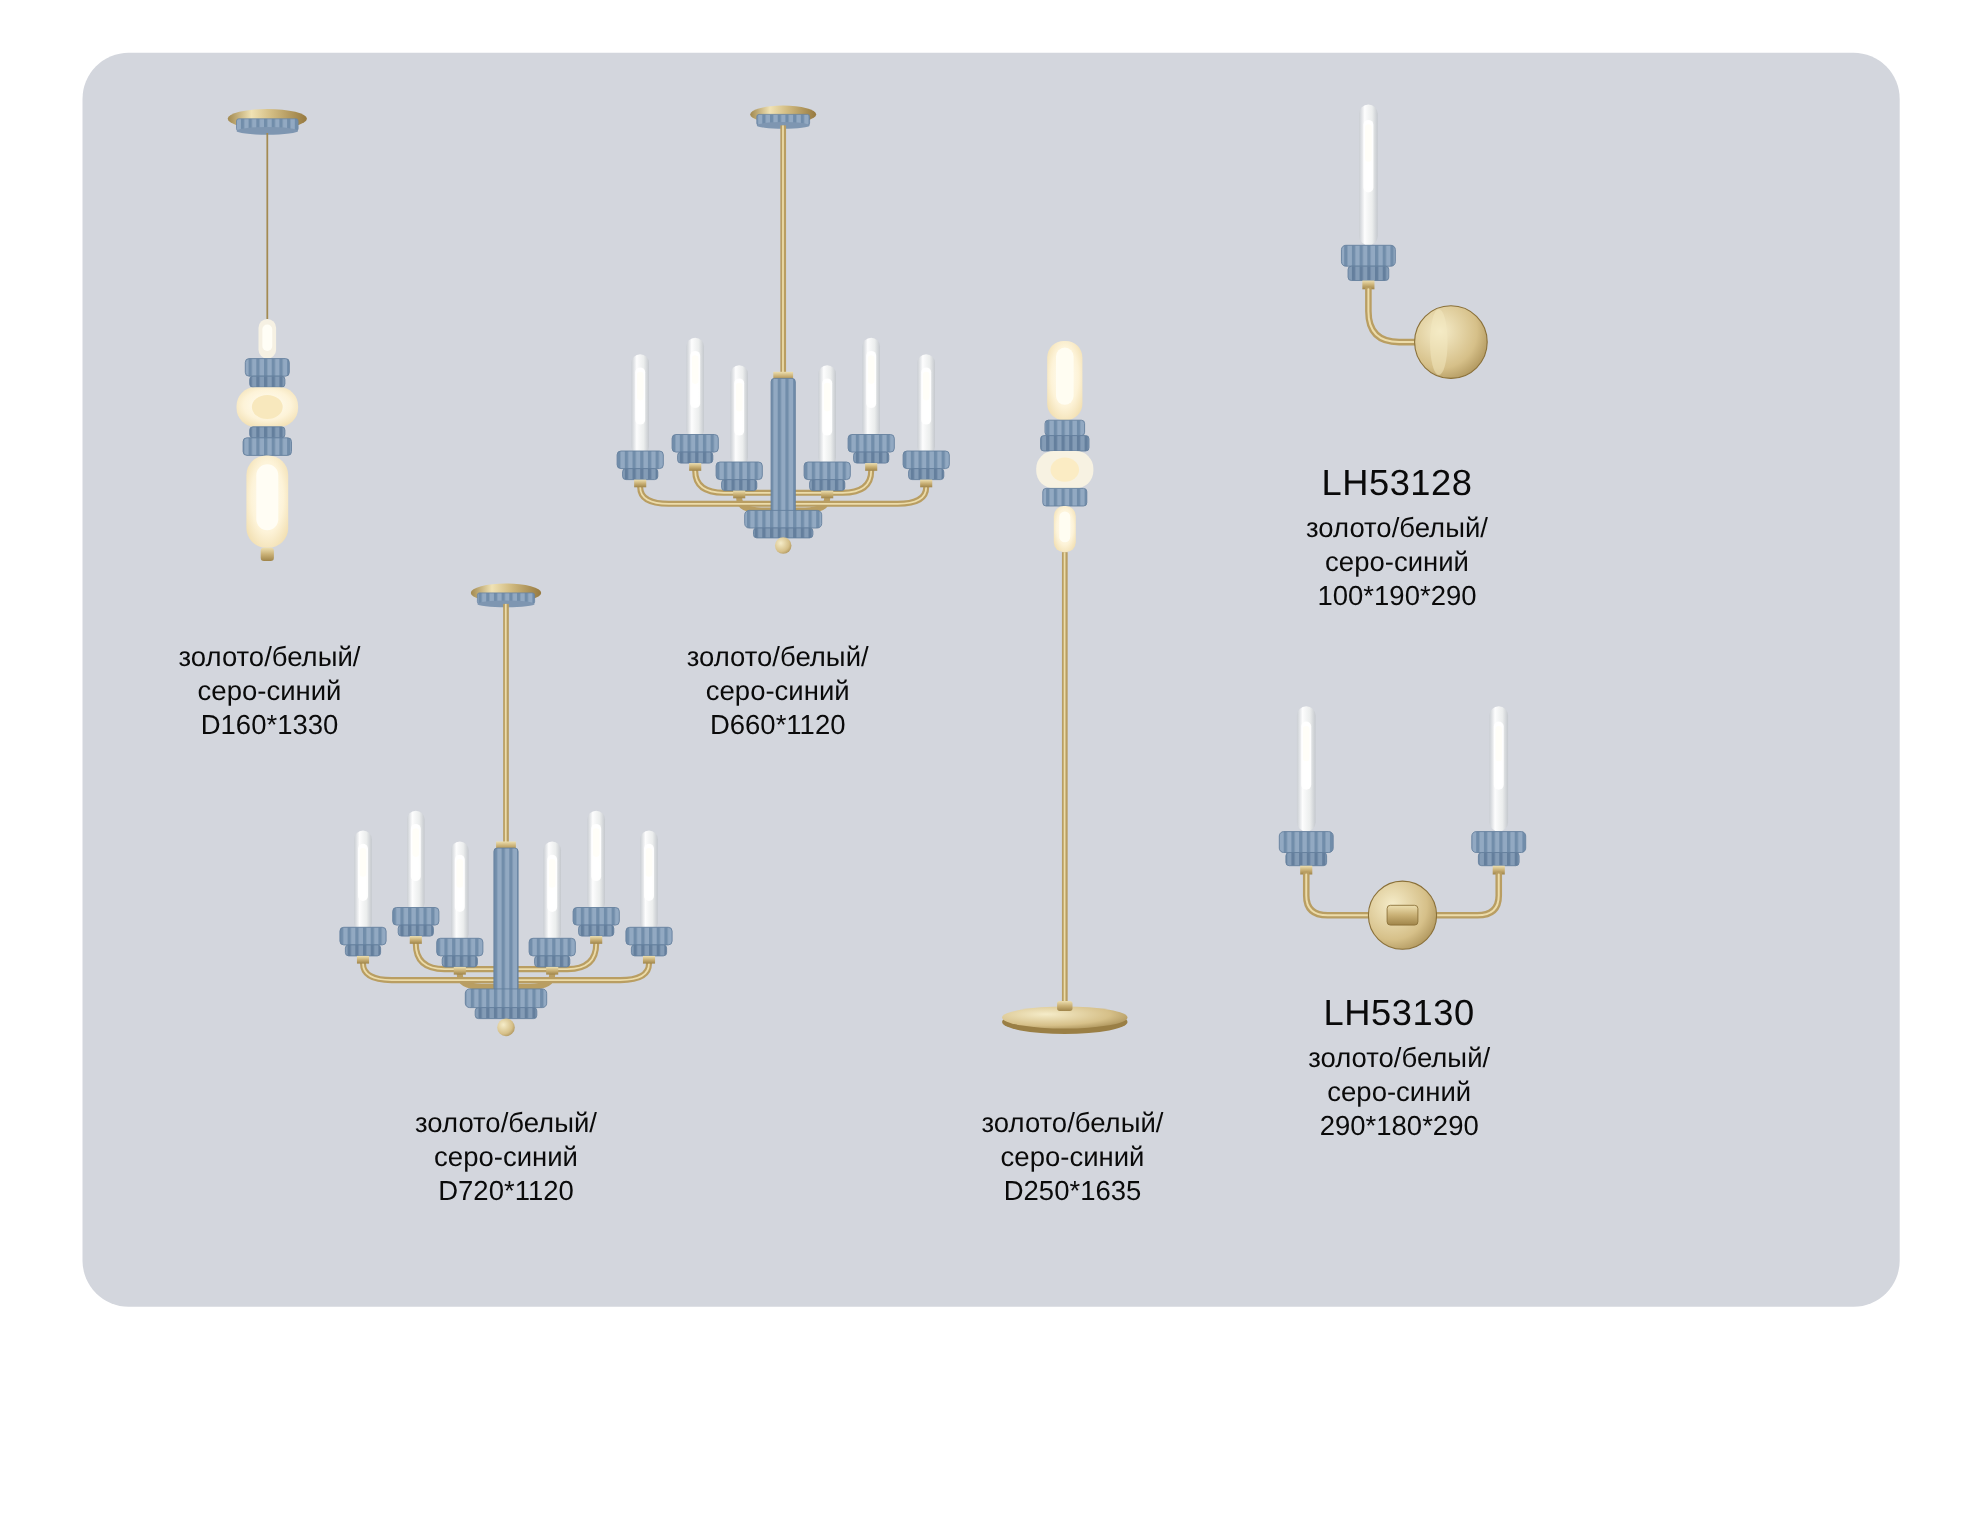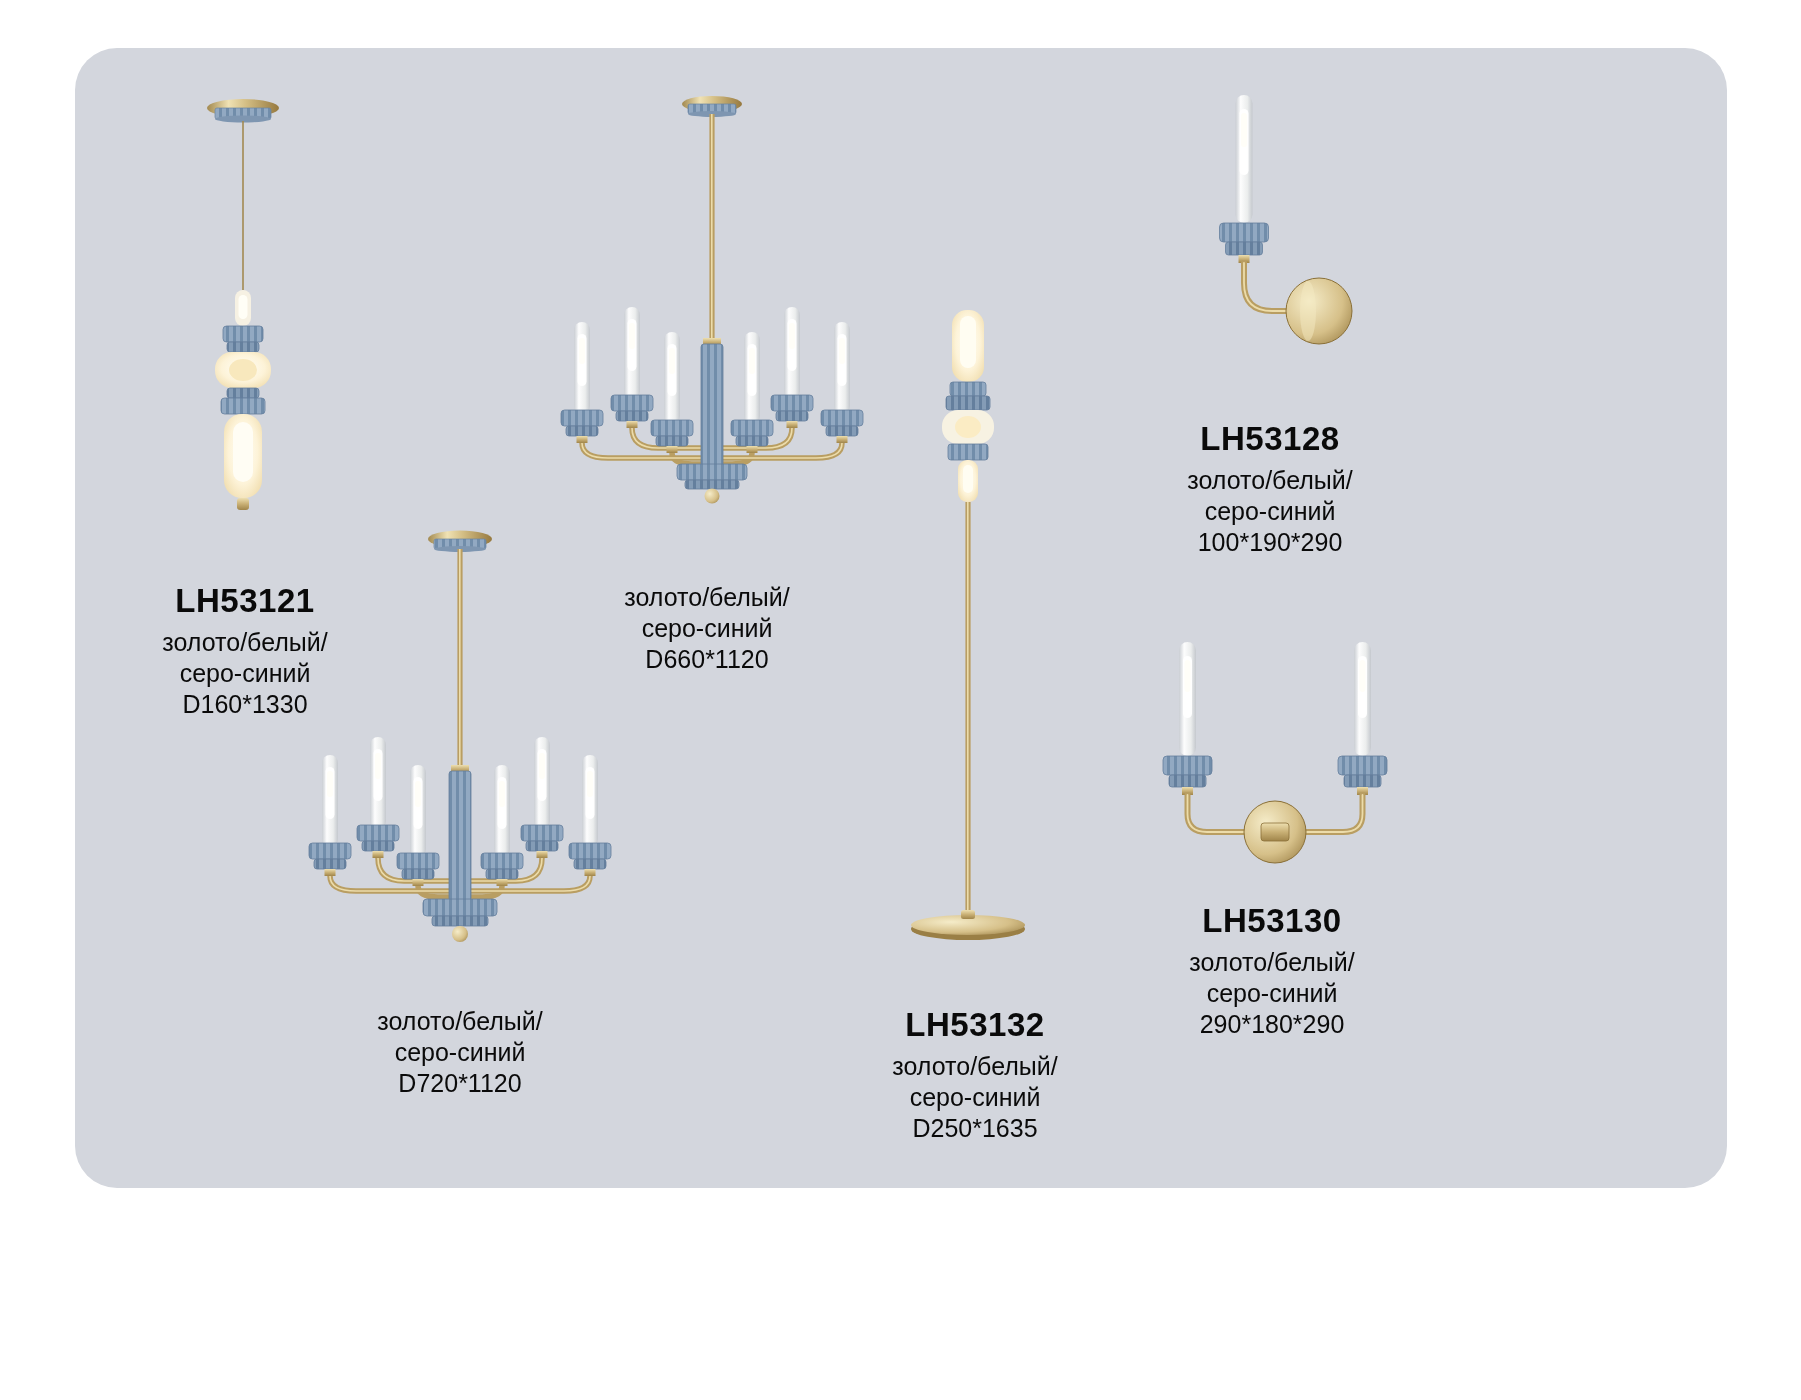--- a/index.html
+++ b/index.html
@@ -9,21 +9,21 @@
   }
   .card{
     position:absolute;left:75px;top:48px;width:1652px;height:1140px;
     background:#d3d6dd;border-radius:42px;
   }
   .art{position:absolute;}
   .caption{
     position:absolute;width:320px;text-align:center;color:#0a0a0a;
   }
   .caption .code{
-    font-size:33px;font-weight:700;letter-spacing:.5px;margin-bottom:7px;
+    font-size:33px;font-weight:400;letter-spacing:.5px;margin-bottom:7px;
   }
   .caption .line{font-size:25px;line-height:31px;}
 </style>
 </head>
 <body>
 
 <svg width="0" height="0" style="position:absolute" aria-hidden="true">
 <defs>
   <linearGradient id="goldH" x1="0" y1="0" x2="1" y2="0">
     <stop offset="0" stop-color="#a2894f"></stop>
@@ -89,21 +89,20 @@
       <rect x="52" y="260" width="56" height="36" rx="17" fill="url(#glow)"></rect>
       <ellipse cx="80" cy="278" rx="14" ry="11" fill="#f8e8bd"></ellipse>
       <rect x="64" y="296" width="32" height="10" rx="3" fill="url(#ribsD)" stroke="#647f9d" stroke-width="0.8"></rect>
       <rect x="58" y="306" width="44" height="16" rx="3.5" fill="url(#ribs)" stroke="#647f9d" stroke-width="0.8"></rect>
       <rect x="61" y="322" width="38" height="84" rx="18" fill="url(#glow)"></rect>
       <rect x="70" y="330" width="20" height="60" rx="10" fill="#fffdf4"></rect>
       <rect x="74" y="406" width="12" height="12" rx="3" fill="url(#goldV)"></rect>
     </g>
   </svg>
   <div class="caption" style="left:85px;top:582px">
-    <div class="code">LH53121</div>
     <div class="line">золото/белый/</div>
     <div class="line">серо-синий</div>
     <div class="line">D160*1330</div>
   </div>
 </div>
 
 <div>
   <svg class="art" style="left:532px;top:92px" width="360" height="430" viewBox="0 0 360 430">
     <g>
       <ellipse cx="180" cy="12" rx="30" ry="8" fill="url(#goldH)"></ellipse>
@@ -233,21 +232,20 @@
     </g>
     <rect x="77.4" y="202" width="5.2" height="420" fill="#b99e62"></rect>
     <rect x="79" y="202" width="1.6" height="420" fill="#ecdcaa"></rect>
     <g>
       <ellipse cx="80" cy="629" rx="57" ry="11" fill="#9a7f45"></ellipse>
       <ellipse cx="80" cy="625" rx="57" ry="10" fill="url(#plate)"></ellipse>
       <rect x="73" y="610" width="14" height="9" rx="2.5" fill="url(#goldV)"></rect>
     </g>
   </svg>
   <div class="caption" style="left:815px;top:1006px">
-    <div class="code">LH53132</div>
     <div class="line">золото/белый/</div>
     <div class="line">серо-синий</div>
     <div class="line">D250*1635</div>
   </div>
 </div>
 
 <div>
   <svg class="art" style="left:1125px;top:630px" width="300" height="260" viewBox="0 0 300 260">
     <g>
       <rect x="54" y="12" width="17" height="114" rx="8.5" fill="url(#glass)"></rect>

